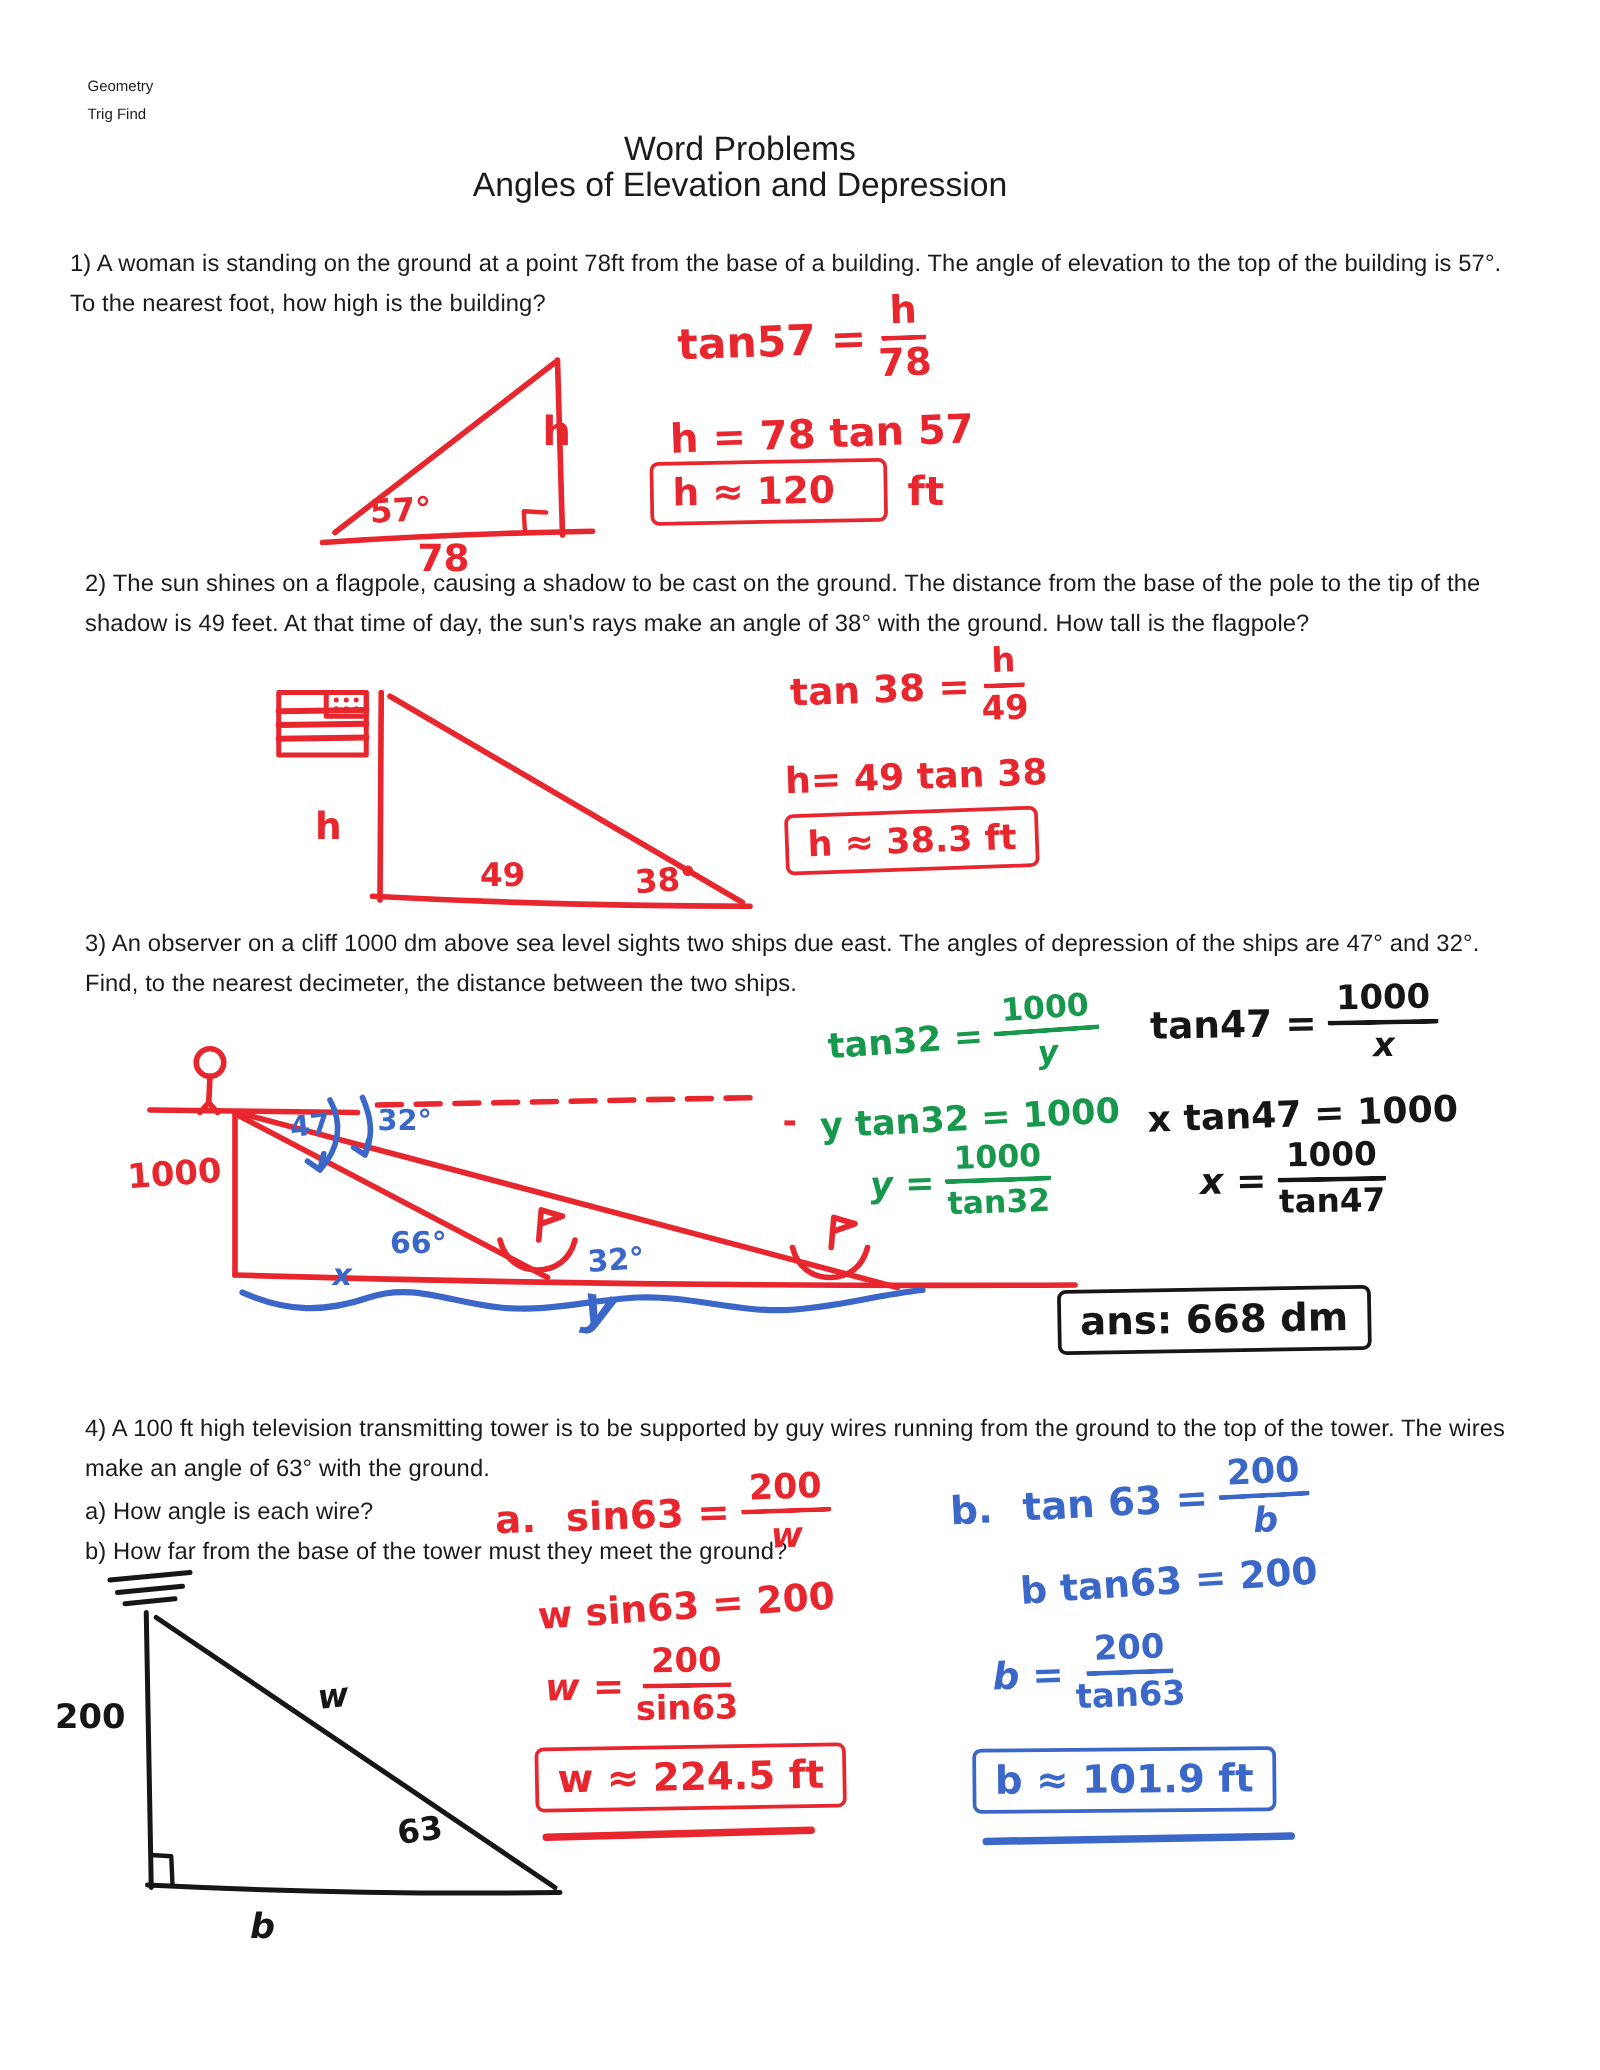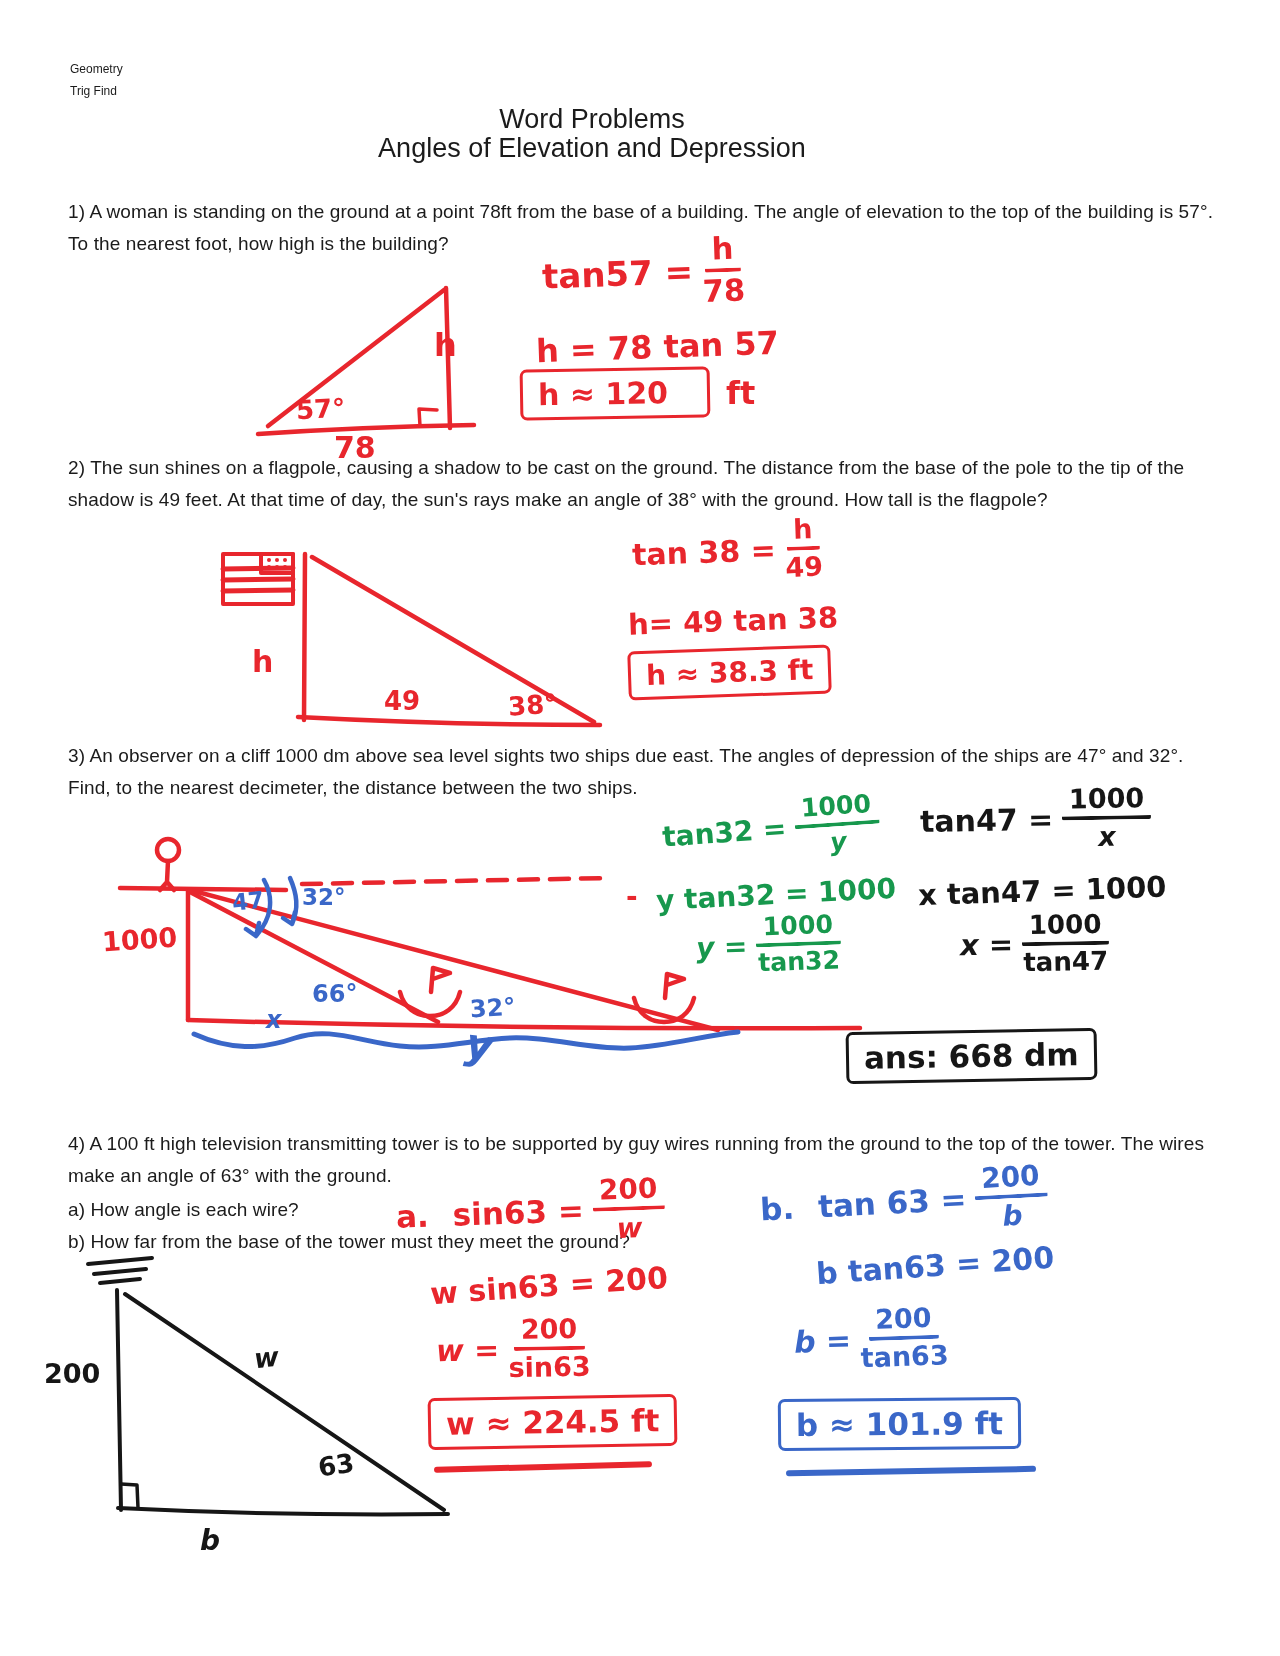--- a/index.html
+++ b/index.html
@@ -25,21 +25,21 @@
   svg { overflow:visible; display:block; }
 </style>
 </head>
 <body>
 
 <div class="abs small" style="left:70px;top:62px">Geometry</div>
 <div class="abs small" style="left:70px;top:84px">Trig Find</div>
 <div class="abs title" style="left:0;top:104px">Word Problems</div>
 <div class="abs title" style="left:0;top:133px">Angles of Elevation and Depression</div>
 
-<div class="abs typed" style="left:68px;top:196px;width:1150px">1)  A woman is standing on the ground at a point 78ft from the base of a building.  The angle of elevation to the top of the building is 57°.  To the nearest foot, how high is the building?</div>
+<div class="abs typed" style="left:56px;top:196px;width:1150px">1)  A woman is standing on the ground at a point 78ft from the base of a building.  The angle of elevation to the top of the building is 57°.  To the nearest foot, how high is the building?</div>
 
 <div class="abs" style="left:250px;top:268px">
   <svg width="240" height="190" viewBox="0 0 240 190" fill="none" stroke="#e8262d" stroke-width="4.5" stroke-linecap="round" stroke-linejoin="round">
     <path d="M18,158 L194,22"></path>
     <path d="M196,20 L200,160"></path>
     <path d="M8,166 Q110,159 224,157"></path>
     <path d="M170,158 L169,141 L187,142" stroke-width="3.5"></path>
   </svg>
 </div>
 <div class="abs hw red" style="left:296px;top:394px;font-size:26px;transform:rotate(-3deg)">57°</div>

